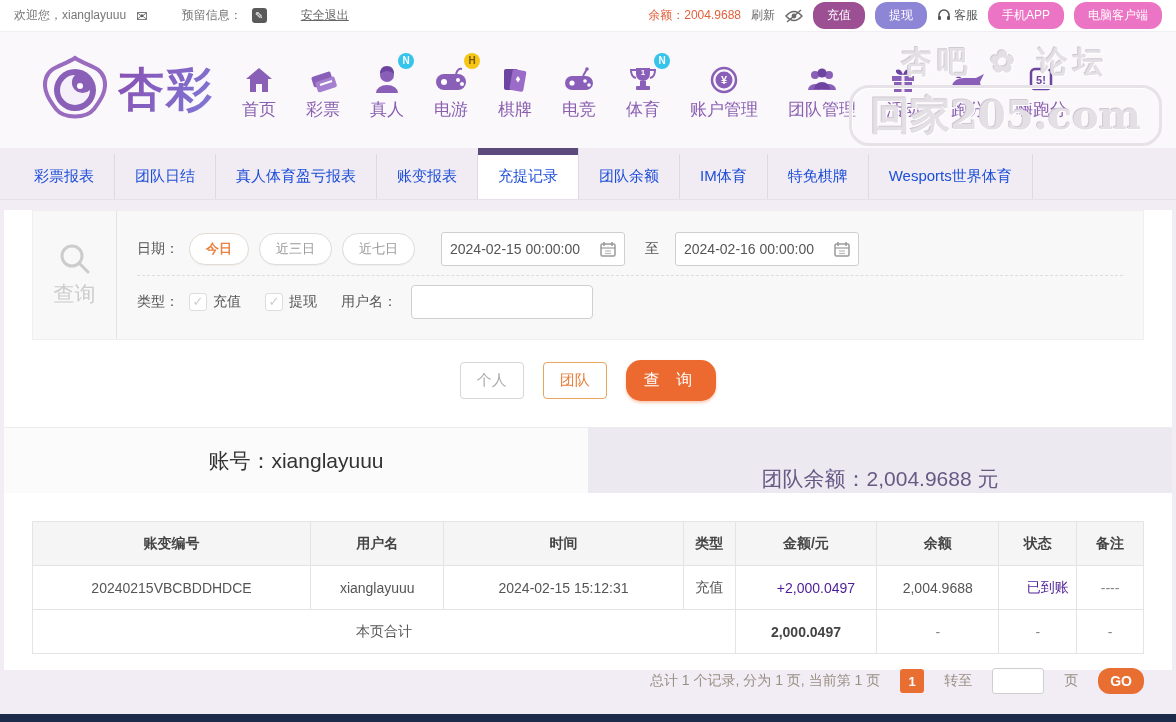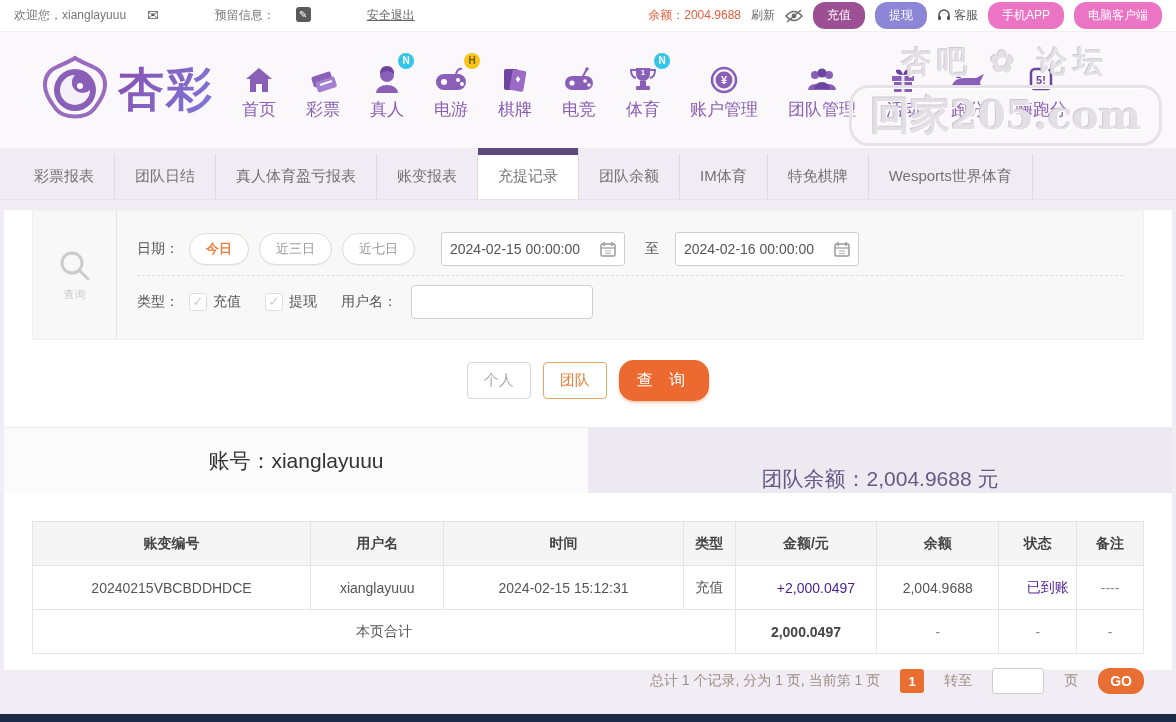--- a/index.html
+++ b/index.html
@@ -2,21 +2,21 @@
 <html><head>
 <meta charset="utf-8">
 <style>
   * { margin:0; padding:0; box-sizing:border-box; }
   html,body { width:1176px; height:722px; }
   body { font-family:"Liberation Sans","DejaVu Sans",sans-serif; background:#f2edf4; color:#555; overflow:hidden; position:relative; }
 
   
   .topbar { height:32px; background:#ffffff; display:flex; align-items:center; padding:0 14px; font-size:12px; color:#777; border-bottom:1px solid #f0eef2; }
   .topbar .sep { width:14px; }
-  .tb-left { display:flex; align-items:flex-start; gap:21px; }
+  .tb-left { display:flex; align-items:center; gap:10px; }
   .tb-right { margin-left:auto; display:flex; align-items:center; gap:10px; }
   .tb-link { color:#666; text-decoration:underline; cursor:pointer; }
   .env-icon { color:#555; font-size:14px; }
   .edit-icon { display:inline-flex; width:15px; height:15px; background:#5a5a5a; color:#fff; border-radius:3px; align-items:center; justify-content:center; font-size:10px; }
   .balance { color:#e2603c; }
   .balance b { font-weight:normal; }
   .eye-icon svg { display:block; }
   .tb-btn { border:none; color:#fff; font-size:12px; padding:5px 14px; border-radius:12px; cursor:pointer; font-family:inherit; }
   .btn-deposit { background:#9c4f93; }
   .btn-withdraw { background:#8d85d5; }
@@ -34,47 +34,47 @@
   .badge { position:absolute; top:-7px; right:-12px; width:16px; height:16px; border-radius:50%; font-size:10px; font-weight:bold; display:flex; align-items:center; justify-content:center; }
   .badge-n { background:#35c4ea; color:#fff; }
   .badge-h { background:#f5c518; color:#7a5a00; }
 
   .watermark { position:absolute; right:14px; top:10px; text-align:center; pointer-events:none; color:#e3dfe5; text-shadow:1px 1px 0 #ffffff,-1px -1px 0 #cfc9d2; font-weight:bold; z-index:5; }
   .wm-top { font-size:30px; letter-spacing:6px; font-family:"DejaVu Serif",serif; }
   .wm-bottom { font-size:40px; border:3px solid #e6e2e8; border-radius:20px; padding:0 18px; margin-top:2px; box-shadow:inset 1px 1px 0 #fff; font-family:"DejaVu Serif",serif; }
 
   
   .tabs { background:#f1ecf3; display:flex; align-items:stretch; height:52px; border-bottom:1px solid #e7e0ea; }
-  .tab { display:flex; align-items:center; padding:0 20px; font-size:15px; color:#737373; cursor:pointer; position:relative; border-right:1px solid #e0d8e4; margin-top:6px; }
+  .tab { display:flex; align-items:center; padding:0 20px; font-size:15px; color:#1d4ed8; cursor:pointer; position:relative; border-right:1px solid #e0d8e4; margin-top:6px; }
   .tab:first-child { margin-left:14px; }
   .tab.active { background:#ffffff; margin-top:0; padding-top:0; border-right:1px solid #e0d8e4; }
   .tab.active::before { content:""; position:absolute; top:0; left:0; right:0; height:7px; background:#5d4a7d; }
   .tab.active .tab-lbl { margin-top:6px; }
 
   
   .main { background:#ffffff; margin:0 4px; height:460px; position:relative; }
 
   .filter-panel { margin:10px 28px 0 28px; background:#f8f8f8; border:1px solid #efefef; display:flex; }
   .filter-left { width:84px; display:flex; flex-direction:column; align-items:center; justify-content:center; gap:4px; color:#cccccc; border-right:1px solid #e4e4e4; }
-  .filter-left .q-lbl { font-size:11px; color:#ccc; }
+  .filter-left .q-lbl { font-size:21px; color:#ccc; }
   .filter-body { flex:1; padding:12px 20px; }
   .f-row { display:flex; align-items:center; min-height:52px; gap:10px; }
   .f-row + .f-row { border-top:1px dashed #dddddd; }
   .f-label { font-size:14px; color:#555; }
   .pill { background:#fff; border:1px solid #ddd; border-radius:16px; padding:6px 16px; font-size:13px; color:#999; cursor:pointer; box-shadow:0 1px 1px rgba(0,0,0,.04); }
   .pill.active { color:#e8803f; font-weight:bold; border-color:#e3dcd4; }
   .date-box { display:flex; align-items:center; justify-content:space-between; width:184px; height:34px; border:1px solid #cfcfcf; border-radius:3px; background:#fff; padding:0 8px; font-size:14px; color:#555; cursor:pointer; margin-left:16px; }
   .date-box:last-of-type { margin-left:0;text-align:center; }
   .to-lbl { margin:0 6px 0 10px; color:#555; font-size:14px; }
   .chk { width:18px; height:18px; border:1px solid #ddd; border-radius:3px; background:#fff; display:inline-flex; align-items:center; justify-content:center; color:#ccc; font-size:13px; cursor:pointer; }
   .chk-wrap { display:flex; align-items:center; gap:6px; margin-right:14px; cursor:pointer; }
   .chk-lbl { font-size:14px; color:#555; }
   .uname-input { width:182px; height:34px; border:1px solid #cfcfcf; border-radius:4px; background:#fff; margin-left:4px; font-family:inherit; font-size:14px; padding:0 8px; color:#555; }
 
-  .btn-row { display:flex; justify-content:center; align-items:center; gap:12px; margin:20px 0 0 0; }
+  .btn-row { display:flex; justify-content:center; align-items:center; gap:19px; margin:20px 0 0 0; }
   .btn-outline { background:#fff; border:1px solid #d6d6d6; color:#aaa; font-size:15px; padding:8px 16px; border-radius:4px; cursor:pointer; font-family:inherit; }
   .btn-outline.team { border-color:#e8a55f; color:#e8803f; }
   .btn-query { background:#ec6a2f; border:none; color:#fff; font-size:16px; font-weight:normal; padding:10px 18px; border-radius:15px; cursor:pointer; letter-spacing:6px; font-family:inherit; box-shadow:0 2px 3px rgba(236,106,47,.35); }
 
   .acct-band { display:flex; margin-top:26px; border-top:1px solid #ececec; height:66px; }
   .acct-left { flex:1; background:#fbfbfb; display:flex; align-items:center; justify-content:center; font-size:21px; color:#333; }
   .acct-right { flex:1; background:#ece9f0; display:flex; align-items:flex-end; justify-content:center; font-size:21px; color:#665a85; }
 
   .tbl { margin:28px 28px 0 28px; border-collapse:collapse; width:calc(100% - 56px); font-size:14px; color:#555; }
   .tbl th, .tbl td { border:1px solid #e4e4e4; text-align:center; height:44px; }

